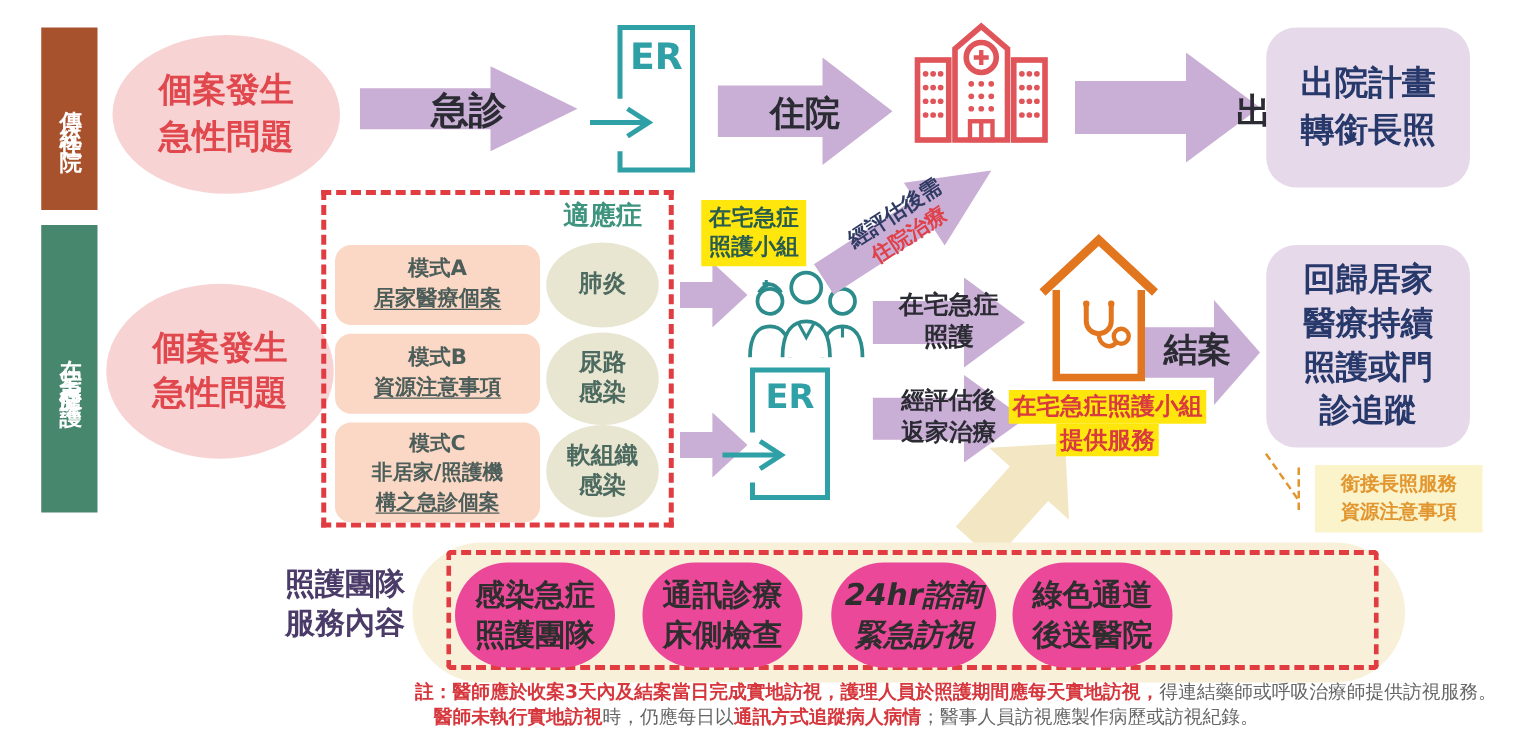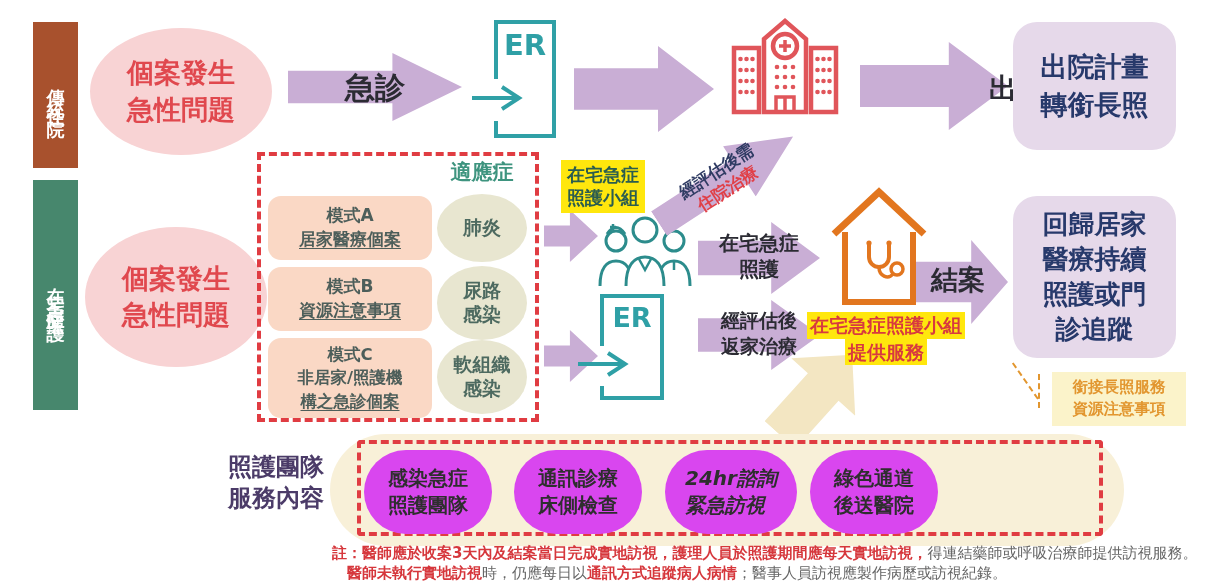--- a/index.html
+++ b/index.html
@@ -21,22 +21,22 @@
   .ertxt{position:absolute;top:4px;left:0;right:0;text-align:center;color:#2FA0A6;font-weight:700;font-size:29px;}
   .ergap{position:absolute;width:8px;background:#fff;left:-6px;}
   .dashed-red{border:4px dashed #E03C42;box-sizing:border-box;}
   .panel-hd{color:#3E947F;font-weight:700;font-size:21px;text-align:center;}
   .mode{background:#FAD8C5;border-radius:13px;color:#4D5E5A;font-weight:700;font-size:17px;
         line-height:1.4;display:flex;flex-direction:column;align-items:center;justify-content:center;text-align:center;}
   .mode .u{text-decoration:underline;text-underline-offset:3px;}
   .olive{background:#E8E6D0;border-radius:50%;color:#4D6A60;font-weight:700;font-size:19px;
          display:flex;align-items:center;justify-content:center;text-align:center;white-space:pre-line;line-height:1.25;}
   .ytag{background:#FFE70D;font-weight:700;white-space:pre-line;line-height:1.3;}
-  .pill{background:#d946ef;border-radius:42px;color:#2E2E2E;font-weight:700;font-size:20px;
-        display:flex;align-items:center;justify-content:center;white-space:pre-line;line-height:1.35;}
+  .pill{background:#ec4899;border-radius:42px;color:#2E2E2E;font-weight:700;font-size:24px;
+        display:flex;align-items:center;justify-content:center;text-align:center;white-space:pre-line;line-height:1.35;}
   .notebox{background:#FBF3CA;color:#E2962F;font-weight:700;font-size:15.5px;text-align:center;
            white-space:pre-line;line-height:1.4;display:flex;align-items:center;justify-content:center;}
   .foot{font-size:15px;line-height:20px;white-space:nowrap;}
   .foot .r{color:#D6373C;font-weight:700;}
   .foot .g{color:#666;}
   .diag-txt{display:flex;flex-direction:column;align-items:center;justify-content:center;
             font-weight:700;font-size:17px;line-height:1.25;text-align:center;}
   .diag-txt .n{color:#2F3B63;} .diag-txt .rr{color:#E04048;}
 </style>
 </head>
@@ -58,20 +58,21 @@
     <span class="ergap" style="top:55px;height:42px;"></span>
     <svg style="position:absolute;left:-28px;top:60px;" width="58" height="28" viewBox="0 0 58 28">
       <g stroke="#2FA0A6" stroke-width="4" fill="none">
         <line x1="2" y1="14" x2="48" y2="14"></line>
         <path d="M32,3 L49,14 L32,25"></path>
       </g>
     </svg>
   </div>
 
   <div class="abs arrow" style="left:574px;top:46px;width:140px;height:86px;"></div>
+  <div class="abs lbl" style="left:574px;top:72px;width:140px;font-size:28px;">住院</div>
 
   <svg class="abs" style="left:727px;top:12px;" width="116" height="106" viewBox="0 0 116 106">
     <g stroke="#E0555A" stroke-width="4.5" fill="#fff">
       <rect x="7" y="36" width="25" height="64"></rect>
       <rect x="84" y="36" width="25" height="64"></rect>
       <path d="M37,100 V27 L58,9 L79,27 V100 Z"></path>
       <circle cx="58" cy="34" r="12"></circle>
     </g>
     <g stroke="#E0555A" stroke-width="3.5" fill="none">
       <path d="M58,28 v12 M52,34 h12"></path>

